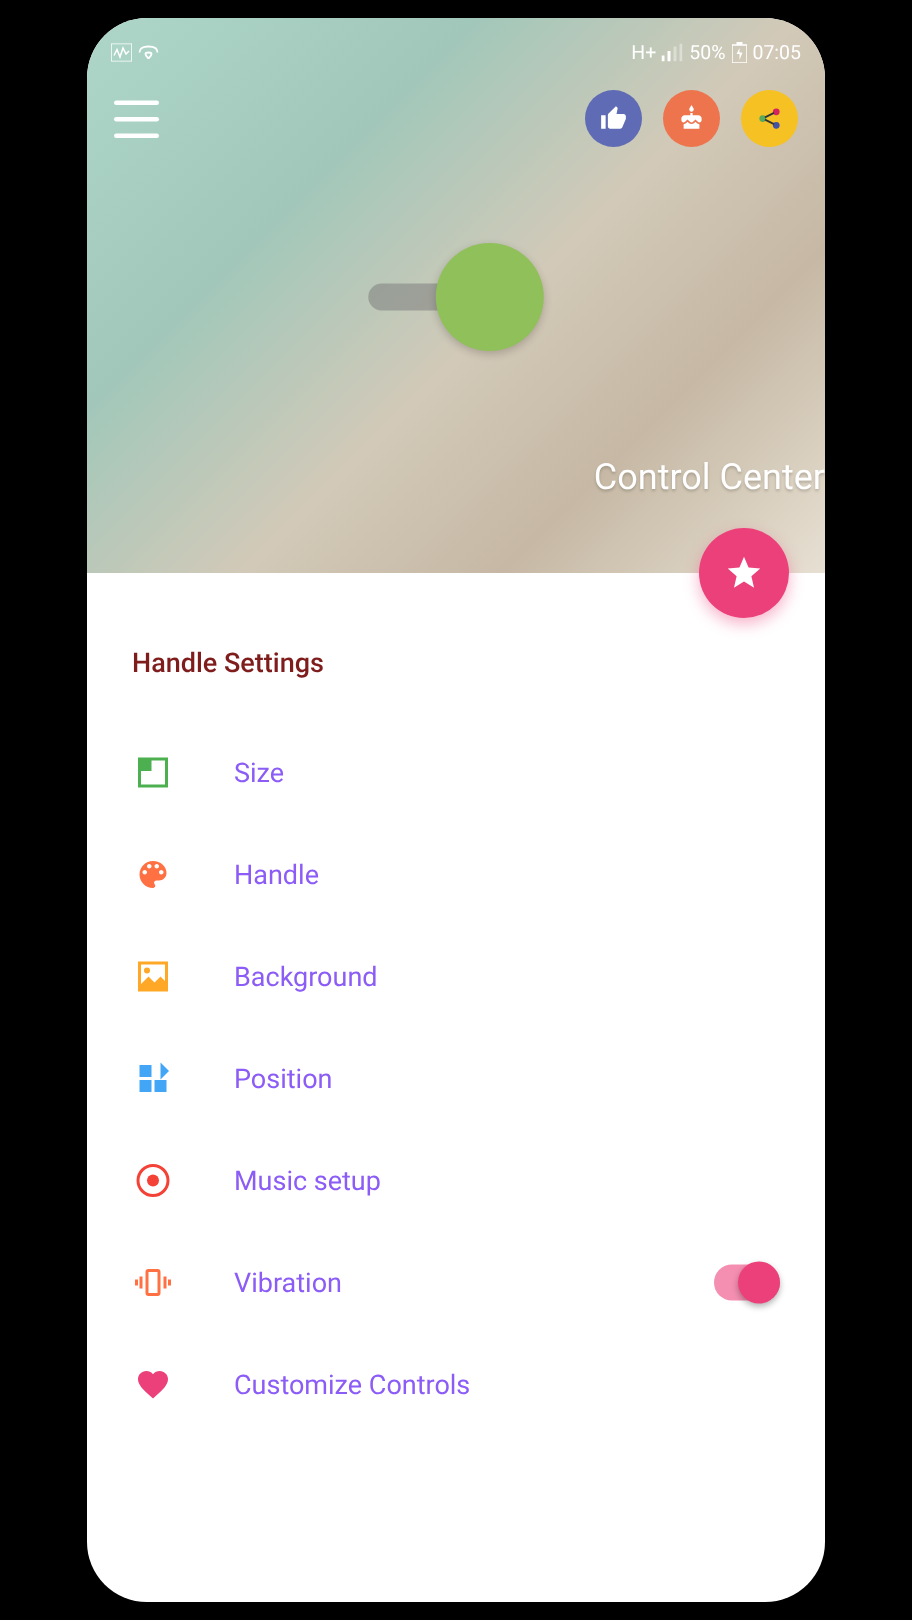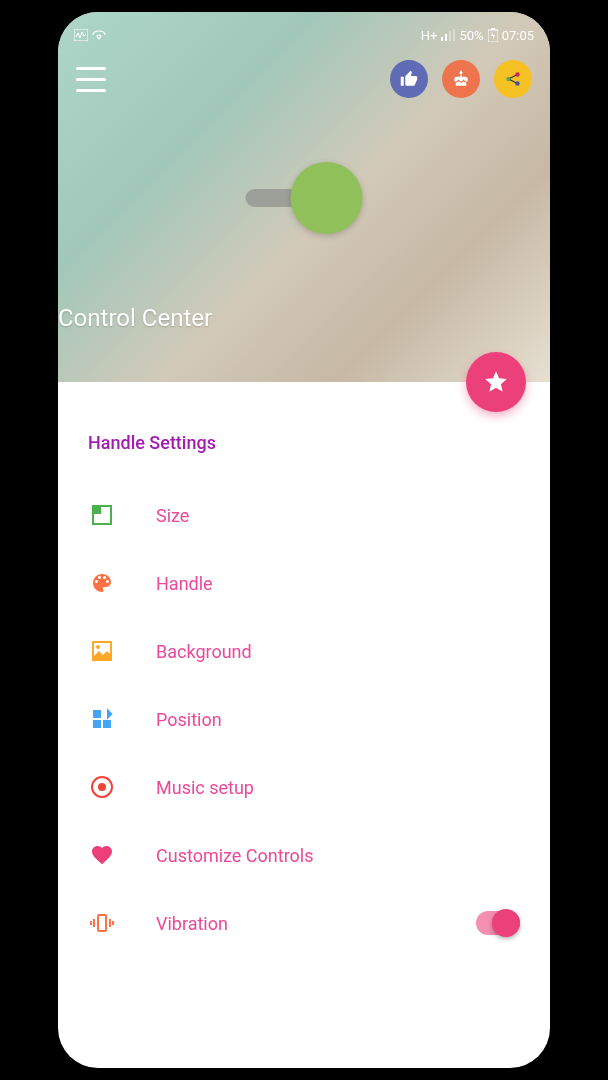--- a/index.html
+++ b/index.html
@@ -109,21 +109,21 @@
       height: 72px;
       background: #8bc34a;
       border-radius: 50%;
       box-shadow: 0 2px 6px rgba(0,0,0,0.2);
     }
     .header-title {
       position: absolute;
       bottom: 50px;
       left: 0;
       right: 0;
-      text-align: left;
+      text-align: right;
       color: #fff;
       font-size: 24px;
       font-weight: 400;
       text-shadow: 0 1px 2px rgba(0,0,0,0.2);
     }
     .fab {
       position: absolute;
       right: 24px;
       top: 340px;
       width: 60px;
@@ -136,21 +136,21 @@
       box-shadow: 0 4px 10px rgba(236,64,122,0.4);
       z-index: 50;
       color: #fff;
       cursor: pointer;
     }
     .content {
       background: #fff;
       padding: 50px 24px 0 24px;
     }
     .section-title {
-      color: #a21caf;
+      color: #7f1d1d;
       font-size: 18px;
       font-weight: 500;
       margin-bottom: 28px;
       padding-left: 6px;
     }
     .setting-row {
       display: flex;
       align-items: center;
       padding: 20px 6px;
       cursor: pointer;
@@ -159,21 +159,21 @@
       width: 28px;
       height: 28px;
       margin-right: 40px;
       display: flex;
       align-items: center;
       justify-content: center;
       flex-shrink: 0;
     }
     .setting-label {
       font-size: 18px;
-      color: #ec4899;
+      color: #8b5cf6;
       flex: 1;
     }
     .vibration-toggle {
       width: 44px;
       height: 24px;
       background: #f48fb1;
       border-radius: 12px;
       position: relative;
     }
     .vibration-toggle::after {
@@ -318,36 +318,36 @@
               <circle cx="12" cy="12" r="10" fill="none" stroke="#f44336" stroke-width="2"></circle>
               <circle cx="12" cy="12" r="4" fill="#f44336"></circle>
             </svg>
         </div>
         <div class="setting-label">Music setup</div>
       </div>
 
 
       <div class="setting-row">
         <div class="setting-icon">
-          <svg width="24" height="24" viewBox="0 0 24 24" fill="#ec407a">
-              <path d="M12 21.35l-1.45-1.32C5.4 15.36 2 12.28 2 8.5 2 5.42 4.42 3 7.5 3c1.74 0 3.41.81 4.5 2.09C13.09 3.81 14.76 3 16.5 3 19.58 3 22 5.42 22 8.5c0 3.78-3.4 6.86-8.55 11.54L12 21.35z"></path>
-            </svg>
-        </div>
-        <div class="setting-label">Customize Controls</div>
-      </div>
-
-      <div class="setting-row">
-        <div class="setting-icon">
           <svg width="24" height="24" viewBox="0 0 24 24">
               <rect x="8" y="4" width="8" height="16" rx="1" fill="none" stroke="#ff7043" stroke-width="2"></rect>
               <line x1="4" y1="8" x2="4" y2="16" stroke="#ff7043" stroke-width="2"></line>
               <line x1="1" y1="10" x2="1" y2="14" stroke="#ff7043" stroke-width="2"></line>
               <line x1="20" y1="8" x2="20" y2="16" stroke="#ff7043" stroke-width="2"></line>
               <line x1="23" y1="10" x2="23" y2="14" stroke="#ff7043" stroke-width="2"></line>
             </svg>
         </div>
         <div class="setting-label">Vibration</div>
         <div class="vibration-toggle"></div>
       </div>
 
+      <div class="setting-row">
+        <div class="setting-icon">
+          <svg width="24" height="24" viewBox="0 0 24 24" fill="#ec407a">
+              <path d="M12 21.35l-1.45-1.32C5.4 15.36 2 12.28 2 8.5 2 5.42 4.42 3 7.5 3c1.74 0 3.41.81 4.5 2.09C13.09 3.81 14.76 3 16.5 3 19.58 3 22 5.42 22 8.5c0 3.78-3.4 6.86-8.55 11.54L12 21.35z"></path>
+            </svg>
+        </div>
+        <div class="setting-label">Customize Controls</div>
+      </div>
+
     </div>
   </div>
 </div>
 
 </body></html>

